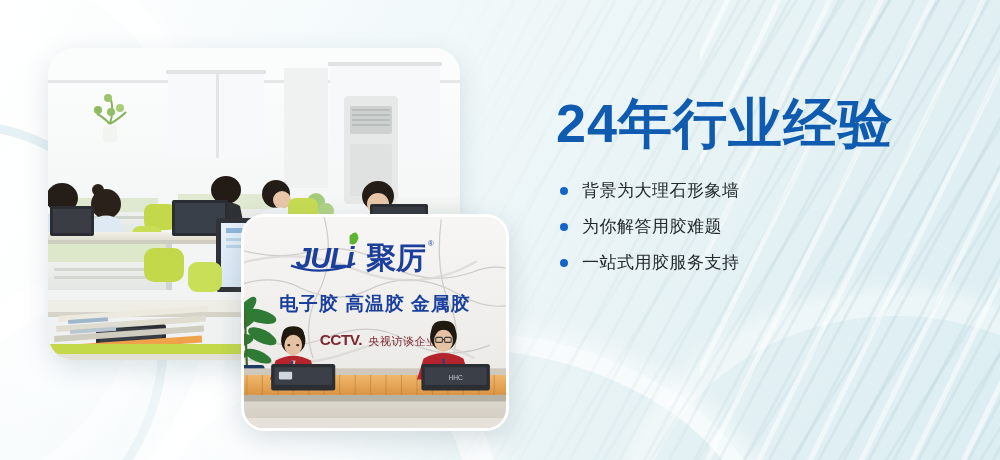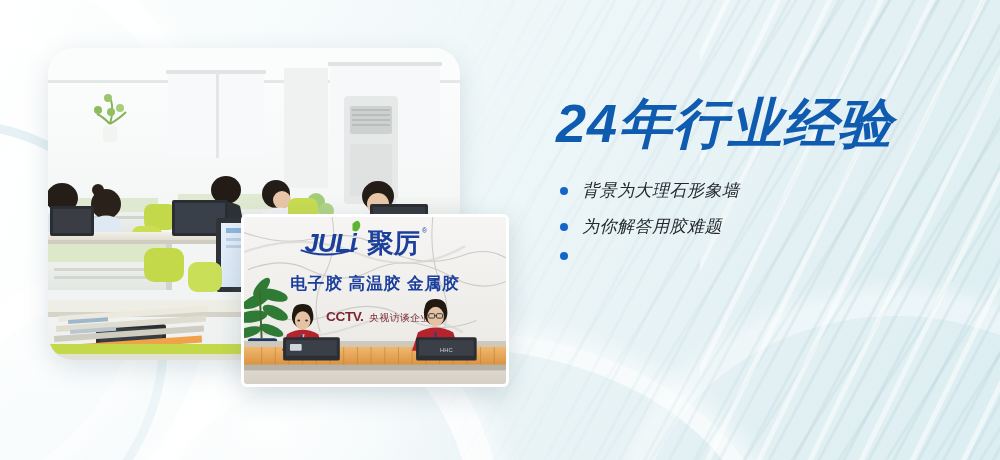--- a/index.html
+++ b/index.html
@@ -97,36 +97,35 @@
 
   .photo-office {
     left: 48px; top: 48px;
     width: 412px; height: 312px;
     border-radius: 26px;
     box-shadow: 0 8px 26px rgba(80,110,125,0.18);
   }
 
   .photo-lobby {
     left: 241px; top: 214px;
-    width: 268px; height: 173px;
-    border-radius: 6px;
+    width: 268px; height: 217px;
+    border-radius: 23px;
     box-shadow: 0 8px 26px rgba(80,110,125,0.22);
     border: 3px solid #ffffff;
     box-sizing: border-box;
   }
 
   .photo svg { display: block; width: 100%; height: 100%; }
 
   
   .copy {
     position: absolute;
     left: 556px;
     top: 92px;
     width: 400px;
-    font-style: italic;
   }
   .headline {
     margin: 0;
     font-size: 54px;
     line-height: 62px;
     font-weight: bold;
     letter-spacing: 1px;
     color: #0f5bb0;
     white-space: nowrap;
   }
@@ -499,17 +498,18 @@
       <li>
         <span class="dot"></span>
         <span>背景为大理石形象墙</span>
       </li>
       <li>
         <span class="dot"></span>
         <span>为你解答用胶难题</span>
       </li>
       <li>
         <span class="dot"></span>
+        <span>一站式用胶服务支持</span>
       </li>
     </ul>
   </div>
 
 </div>
 
 </body></html>

